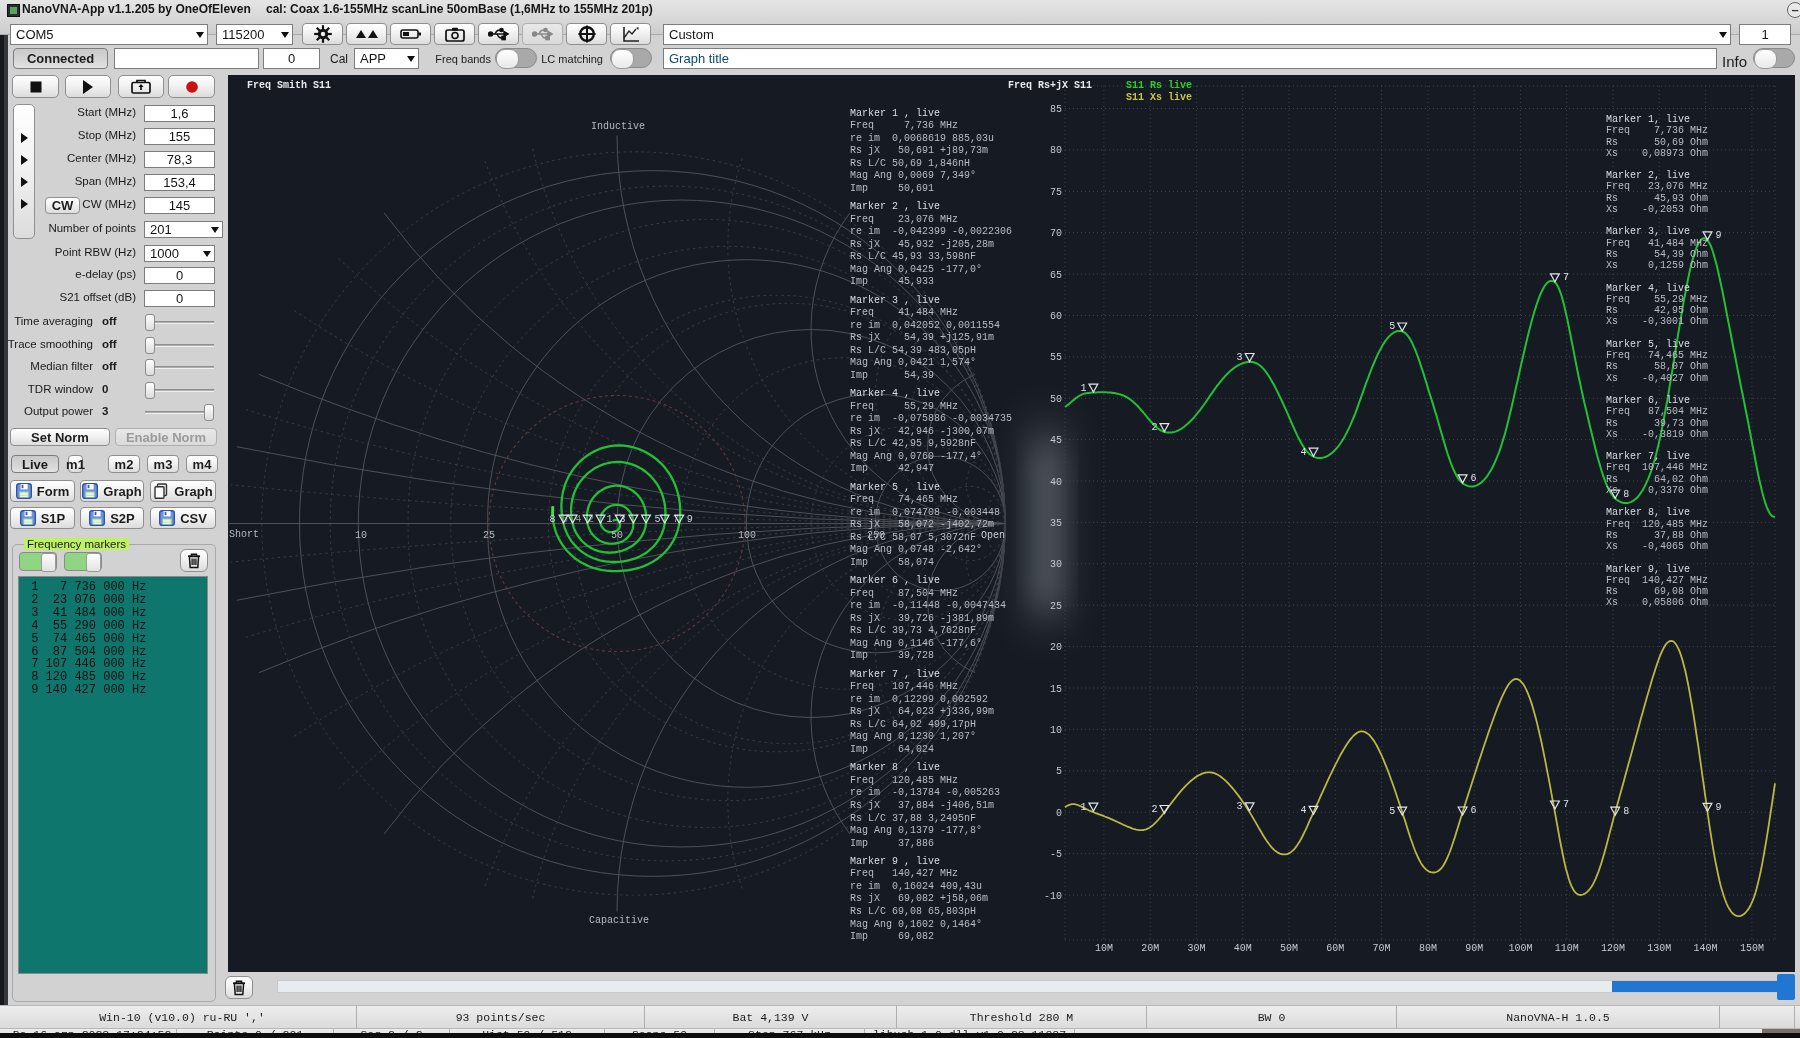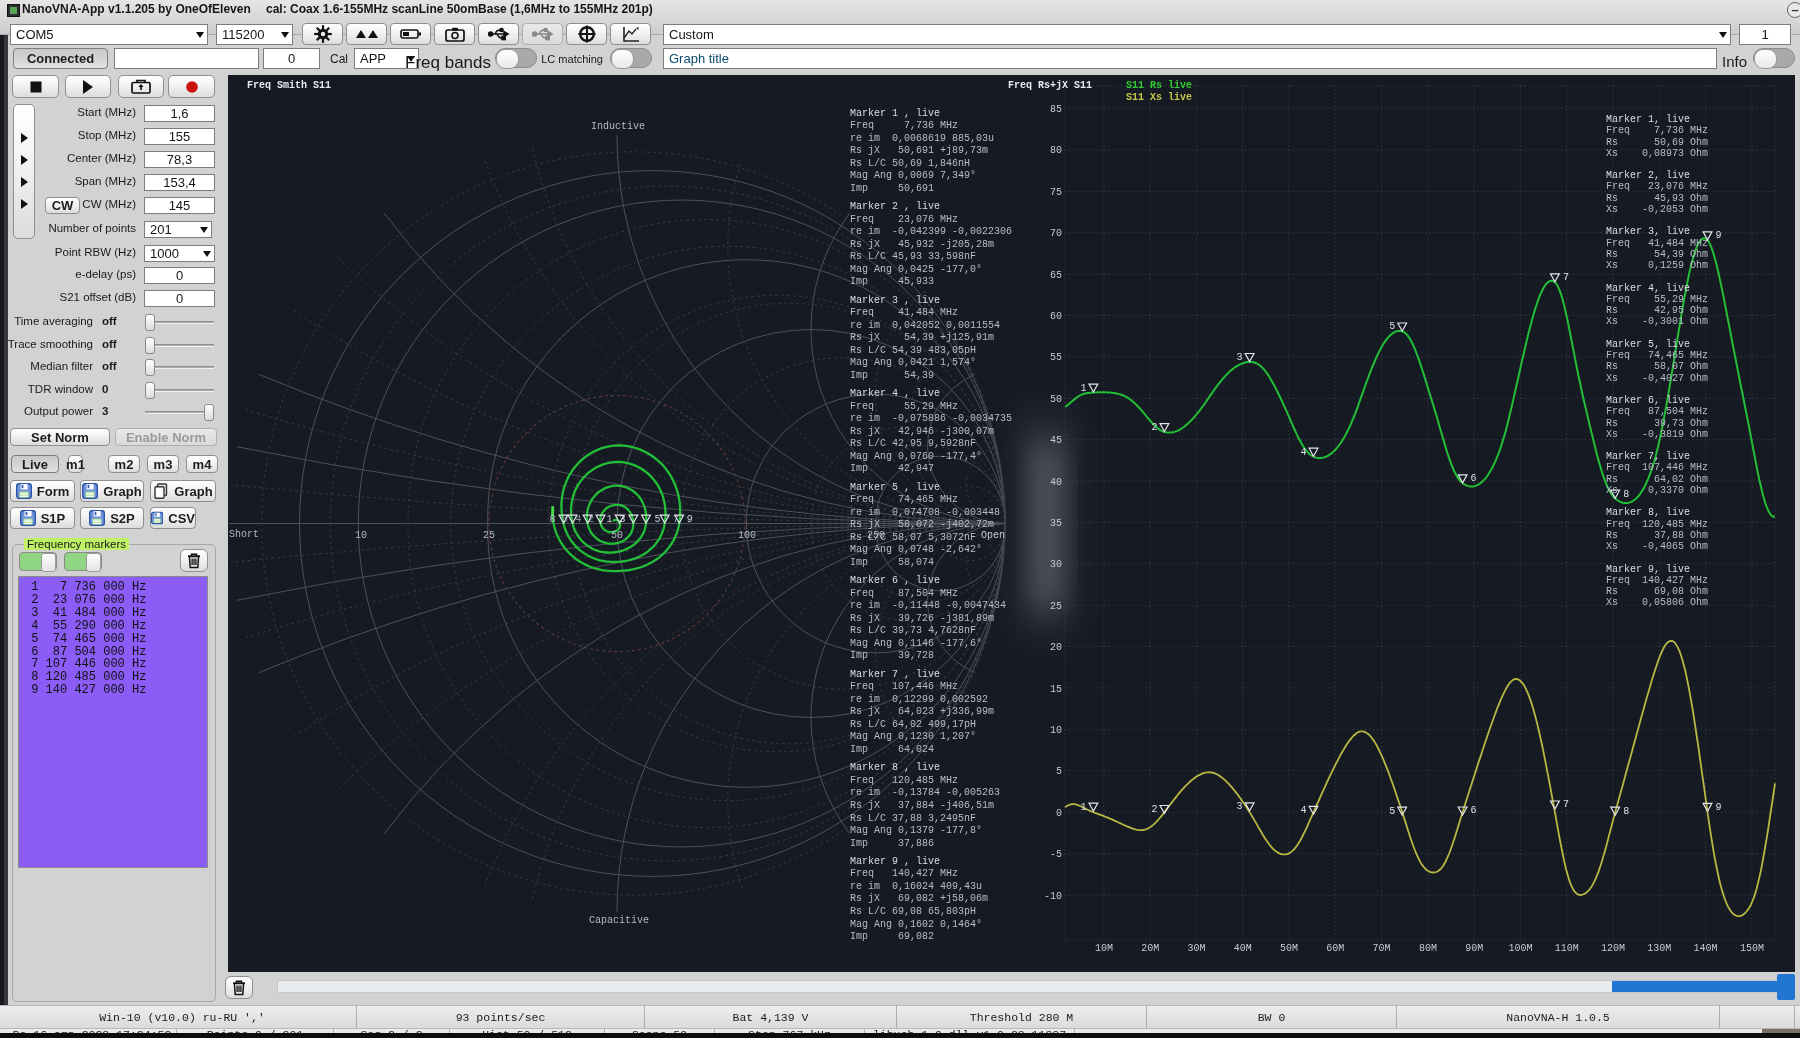--- a/index.html
+++ b/index.html
@@ -118,21 +118,21 @@
       <path d="M14 2l2.5-1v3z" fill="#222"></path>
     </svg>
   </div>
 <div class="combo" style="left:663px;top:24px;width:1068px;height:21px">Custom<span class="arr"></span></div>
 <div class="field c" style="left:1739px;top:24px;width:52px;height:21px">1</div>
 <div class="btn press" style="left:13px;top:48px;width:95px;height:21px">Connected</div>
 <div class="field" style="left:114px;top:48px;width:145px;height:21px"></div>
 <div class="field c" style="left:263px;top:48px;width:57px;height:21px">0</div>
 <div class="lbl" style="left:330px;top:52px;font-size:12px">Cal</div>
 <div class="combo" style="left:354px;top:48px;width:65px;height:21px">APP<span class="arr"></span></div>
-<div class="lbl r" style="left:491px;top:53px;font-size:17px">Freq bands</div>
+<div class="lbl r" style="left:491px;top:53px;font-size:11px">Freq bands</div>
 <div class="tog" style="left:495px;top:48px"></div>
 <div class="lbl r" style="left:603px;top:53px;font-size:11px">LC matching</div>
 <div class="tog" style="left:610px;top:48px"></div>
 <div class="field" style="left:663px;top:48px;width:1054px;height:21px;color:#0c4a6e">Graph title</div>
 <div class="lbl r" style="left:1747px;top:53px;font-size:15px">Info</div>
 <div class="tog" style="left:1753px;top:48px"></div>
 <div class="btn" style="left:12px;top:75px;width:47px;height:23px;border-radius:5px">
     <svg width="12" height="12" viewBox="0 0 12 12" style="">
       <rect x="0.5" y="0.5" width="11" height="11" fill="#111"></rect>
     </svg>
@@ -174,21 +174,21 @@
 <div class="lbl r" style="left:136px;top:129px">Stop (MHz)</div>
 <div class="field c" style="left:144px;top:128px;width:71px;height:17px">155</div>
 <div class="lbl r" style="left:136px;top:152px">Center (MHz)</div>
 <div class="field c" style="left:144px;top:151px;width:71px;height:17px">78,3</div>
 <div class="lbl r" style="left:136px;top:175px">Span (MHz)</div>
 <div class="field c" style="left:144px;top:174px;width:71px;height:17px">153,4</div>
 <div class="lbl r" style="left:136px;top:198px">CW (MHz)</div>
 <div class="field c" style="left:144px;top:197px;width:71px;height:17px">145</div>
 <div class="btn" style="left:45px;top:197px;width:35px;height:17px">CW</div>
 <div class="lbl r" style="left:136px;top:222px">Number of points</div>
-<div class="combo" style="left:144px;top:221px;width:68px;height:17px">201<span class="arr"></span></div>
+<div class="combo" style="left:144px;top:221px;width:79px;height:17px">201<span class="arr"></span></div>
 <div class="lbl r" style="left:136px;top:246px">Point RBW (Hz)</div>
 <div class="combo" style="left:144px;top:245px;width:71px;height:17px">1000<span class="arr"></span></div>
 <div class="lbl r" style="left:136px;top:268px">e-delay (ps)</div>
 <div class="field c" style="left:144px;top:267px;width:71px;height:17px">0</div>
 <div class="lbl r" style="left:136px;top:291px">S21 offset (dB)</div>
 <div class="field c" style="left:144px;top:290px;width:71px;height:17px">0</div>
 <div class="lbl r" style="left:93px;top:315px">Time averaging</div>
 <div class="lbl" style="left:102px;top:315px;font-weight:bold">off</div>
 <div class="slider" style="left:145px;top:314px;width:69px">
     <div class="track"></div>
@@ -250,40 +250,40 @@
       <rect x="3.4" y="8.6" width="9.2" height="6" fill="#a8dc8c"></rect>
       <path d="M4.2 10.2h7.6M4.2 11.8h7.6M4.2 13.4h7.6" stroke="#fff" stroke-width="1"></path>
     </svg>S1P</div>
 <div class="btn" style="left:80px;top:507px;width:64px;height:22px"><svg width="16" height="16" viewBox="0 0 16 16" style="margin-right:5px">
       <rect x="0.7" y="0.7" width="14.6" height="14.6" rx="2.2" fill="#6d93dd" stroke="#2d54a8" stroke-width="1.4"></rect>
       <path d="M4.6 1h7v5.4h-7z" fill="#fff"></path>
       <rect x="5.6" y="1.8" width="1.8" height="3.4" fill="#355cb0"></rect>
       <rect x="3.4" y="8.6" width="9.2" height="6" fill="#a8dc8c"></rect>
       <path d="M4.2 10.2h7.6M4.2 11.8h7.6M4.2 13.4h7.6" stroke="#fff" stroke-width="1"></path>
     </svg>S2P</div>
-<div class="btn" style="left:150px;top:507px;width:46px;height:22px"><svg width="16" height="16" viewBox="0 0 16 16" style="margin-right:5px">
+<div class="btn" style="left:150px;top:507px;width:66px;height:22px"><svg width="16" height="16" viewBox="0 0 16 16" style="margin-right:5px">
       <rect x="0.7" y="0.7" width="14.6" height="14.6" rx="2.2" fill="#6d93dd" stroke="#2d54a8" stroke-width="1.4"></rect>
       <path d="M4.6 1h7v5.4h-7z" fill="#fff"></path>
       <rect x="5.6" y="1.8" width="1.8" height="3.4" fill="#355cb0"></rect>
       <rect x="3.4" y="8.6" width="9.2" height="6" fill="#a8dc8c"></rect>
       <path d="M4.2 10.2h7.6M4.2 11.8h7.6M4.2 13.4h7.6" stroke="#fff" stroke-width="1"></path>
     </svg>CSV</div>
 <div class="abs" style="left:12px;top:544px;width:204px;height:458px;border:1px solid #a8a8a8;border-radius:5px"></div>
 <div class="lbl" style="left:24px;top:538px;background:#bef264;padding:0 3px">Frequency markers</div>
 <div class="gtog" style="left:19px;top:552px"></div>
 <div class="gtog g2" style="left:64px;top:552px"></div>
 <div class="btn" style="left:180px;top:549px;width:28px;height:23px;border-radius:6px">
     <svg width="16" height="17" viewBox="0 0 16 17" style="">
       <path d="M2 4.2h12" stroke="#111" stroke-width="1.6"></path>
       <path d="M5.5 4V2.2h5V4" fill="none" stroke="#111" stroke-width="1.5"></path>
       <path d="M3.4 4.5l0.8 11h7.6l0.8-11z" fill="none" stroke="#111" stroke-width="1.5"></path>
       <path d="M6.1 6.5v6.5M8 6.5v6.5M9.9 6.5v6.5" stroke="#111" stroke-width="1.3"></path>
     </svg>
   </div>
-<div class="abs" style="left:18px;top:576px;width:190px;height:292px;background:#8b5cf6;border:1px solid #8a8a8a">
+<div class="abs" style="left:18px;top:576px;width:190px;height:398px;background:#0f766e;border:1px solid #8a8a8a">
     <pre style="font-size:12px;line-height:12.9px;padding:4px 0 0 5px;color:#111"> 1   7 736 000 Hz
  2  23 076 000 Hz
  3  41 484 000 Hz
  4  55 290 000 Hz
  5  74 465 000 Hz
  6  87 504 000 Hz
  7 107 446 000 Hz
  8 120 485 000 Hz
  9 140 427 000 Hz</pre>
   </div>

